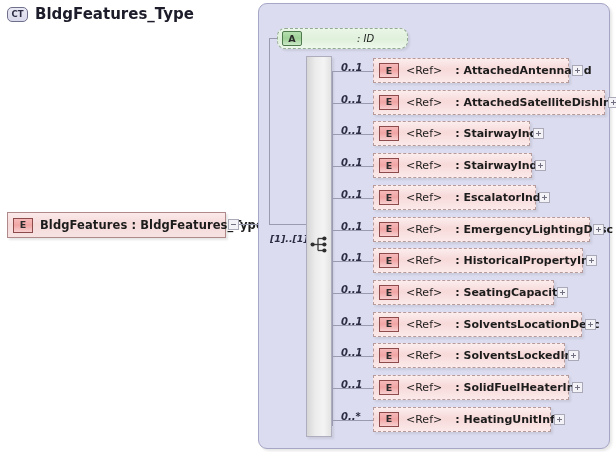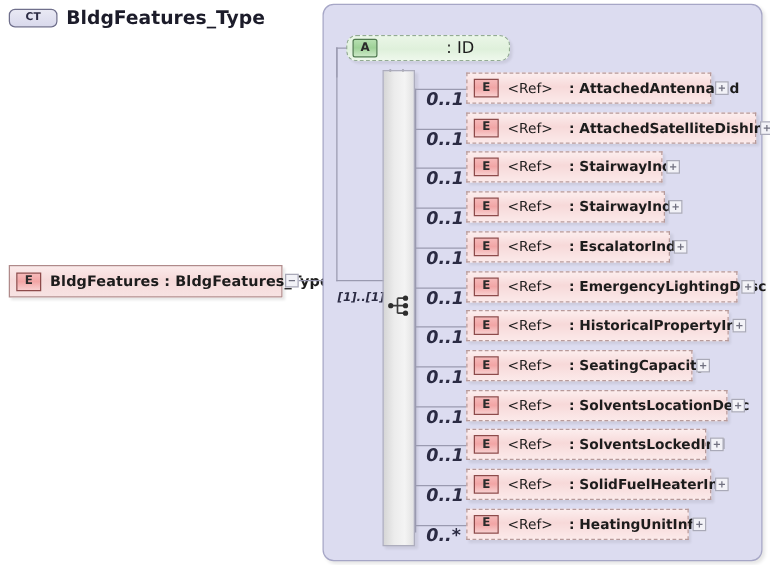--- a/index.html
+++ b/index.html
@@ -70,21 +70,21 @@
     font-weight: bold;
     color: #2b2b2b;
     display: flex;
     align-items: center;
     justify-content: center;
     flex: none;
     line-height: 1;
     border-radius: 2px;
   }
   .badge-ct {
-    width: 39px;
+    width: 21px;
     height: 15px;
     box-sizing: border-box;
     border: 1px solid #6f6f8c;
     border-radius: 5px;
     background: linear-gradient(to bottom, #e9e9f4 0%, #d9d9ec 100%);
     font-size: 8.5px;
     font-weight: bold;
     color: #2b2b43;
     display: flex;
     align-items: center;
@@ -181,23 +181,24 @@
   }
   .attr-name {
     font-size: 16px;
     color: #1c1c1c;
     margin-left: 8px;
     width: 47px;
     white-space: nowrap;
     margin-top: 48px;
   }
   .attr-type {
-    font-size: 13px;
+    font-size: 10px;
     color: #1c1c1c;
     white-space: nowrap;
+    font-style: italic;
   }
   
   .attr-hook-h {
     position: absolute;
     left: 269px;
     top: 38px;
     width: 10px;
     height: 1px;
     background: #9a9ab0;
   }
@@ -249,22 +250,22 @@
     top: 0;
   }
   .row {
     position: absolute;
     left: 332px;
     height: 31px;
   }
   .row .card {
     position: absolute;
     left: 9px;
-    top: 16px;
-    font-size: 14px;
+    top: 6px;
+    font-size: 10px;
     font-style: italic;
     font-weight: bold;
     color: #2b2b43;
     white-space: nowrap;
   }
   .row .rowline-h {
     position: absolute;
     left: 0;
     top: 15px;
     width: 41px;

